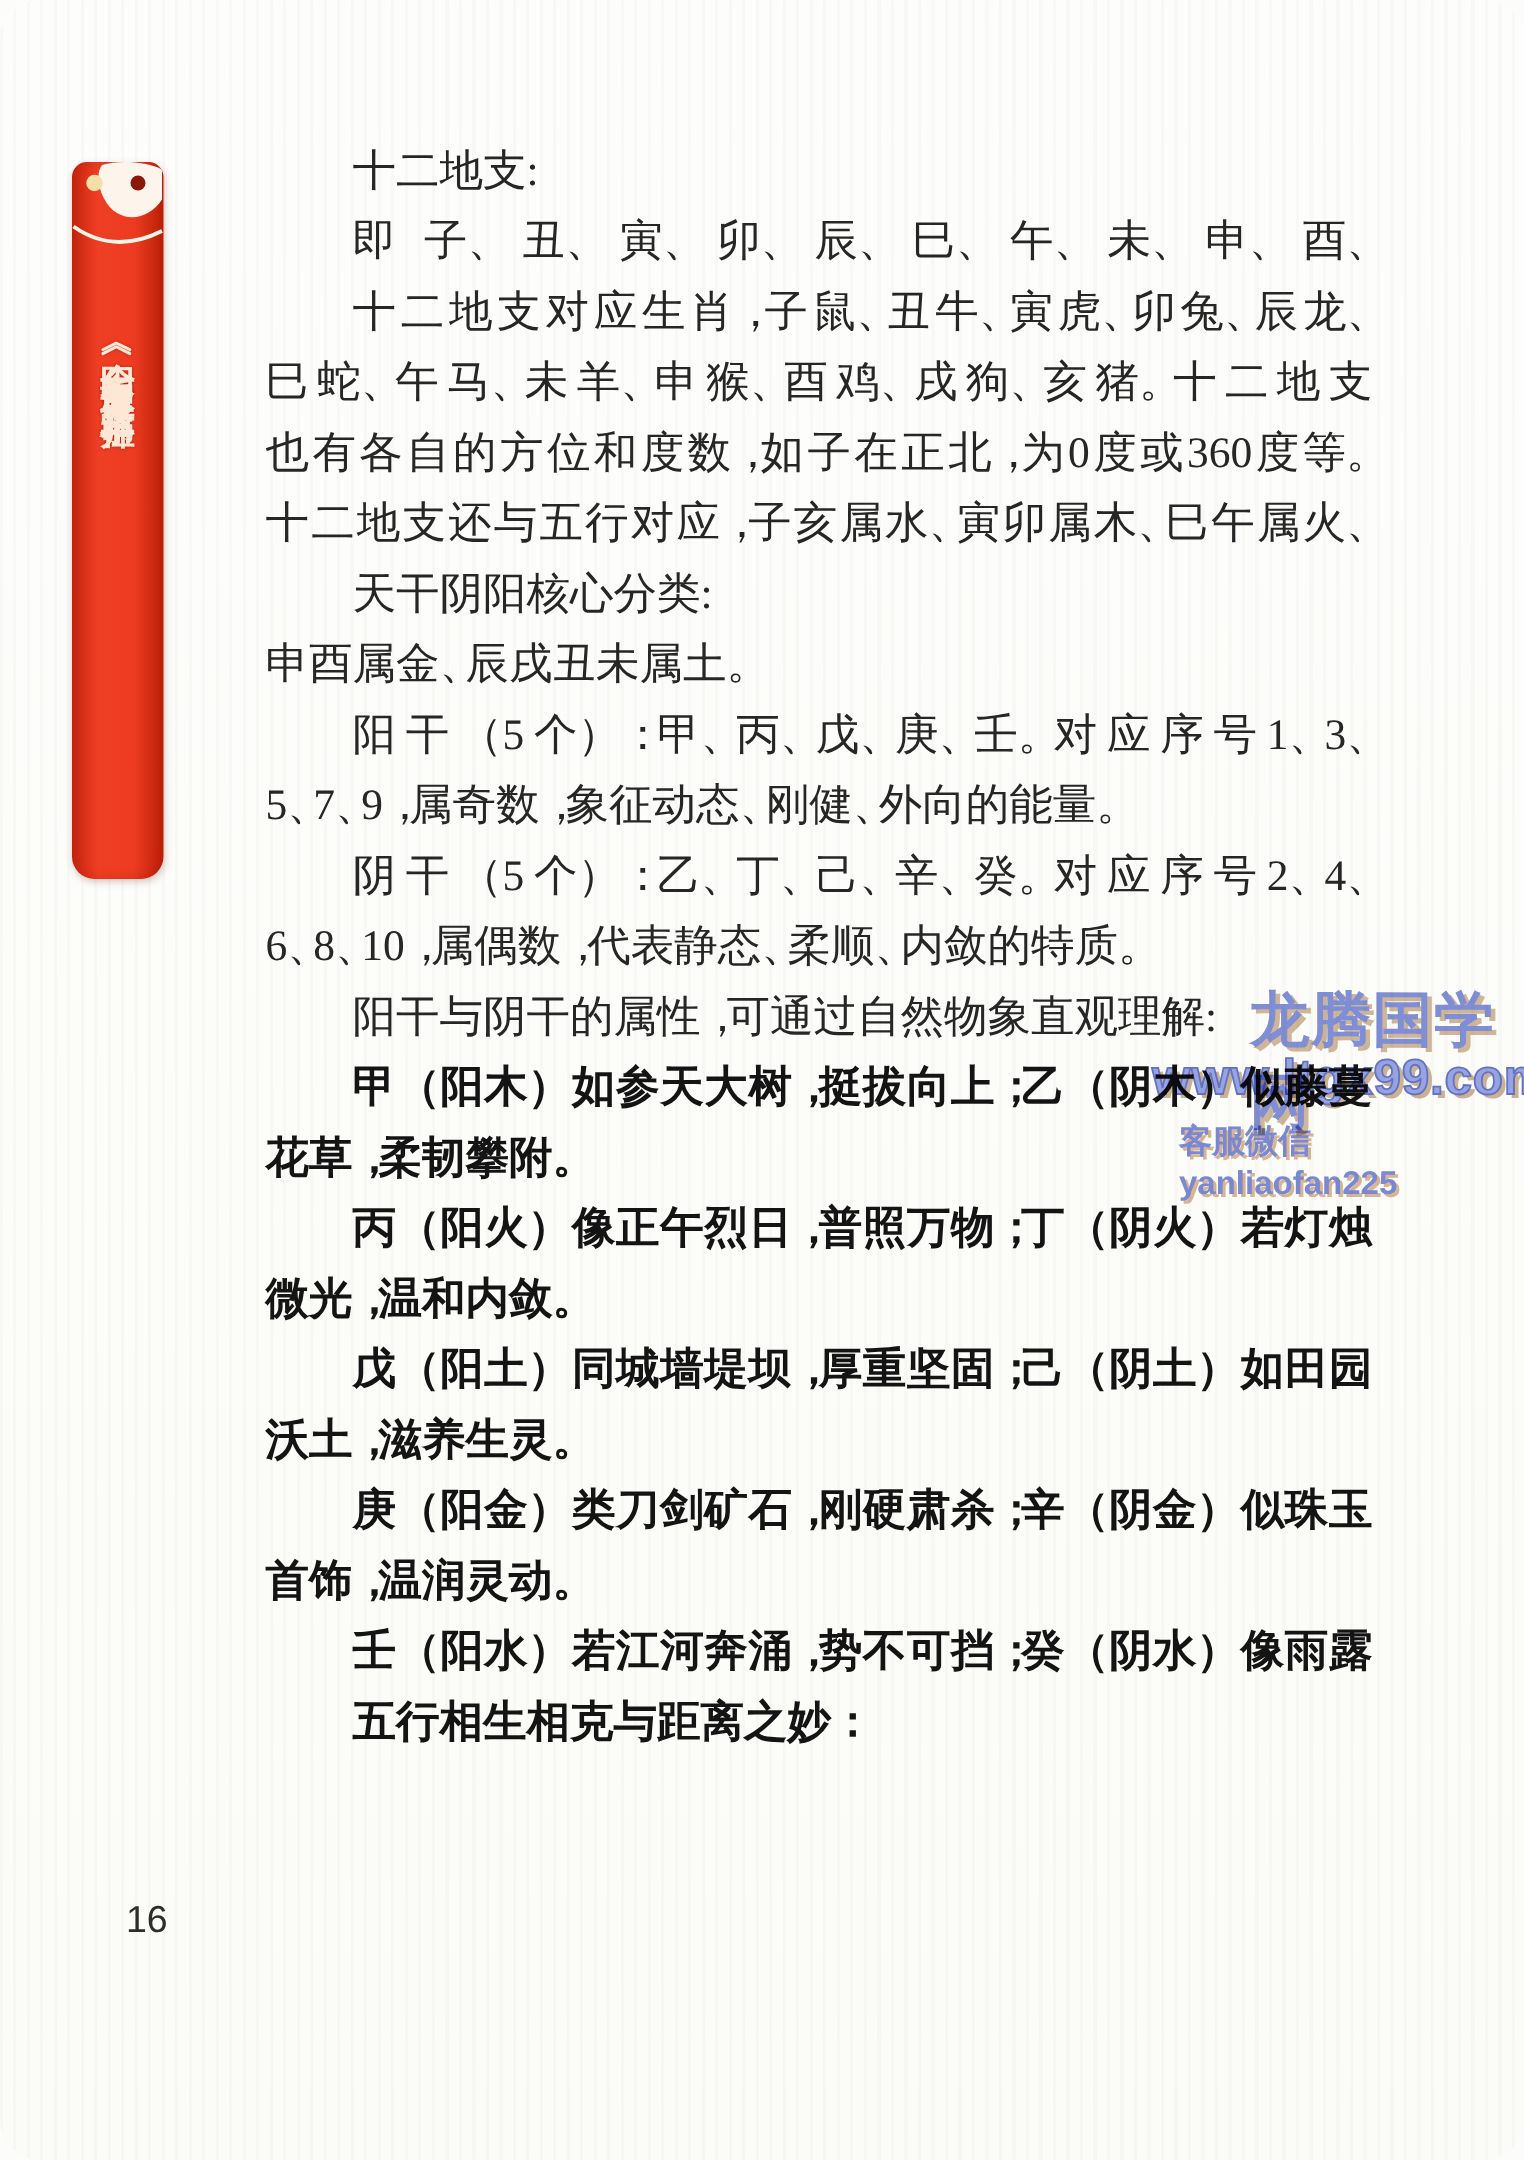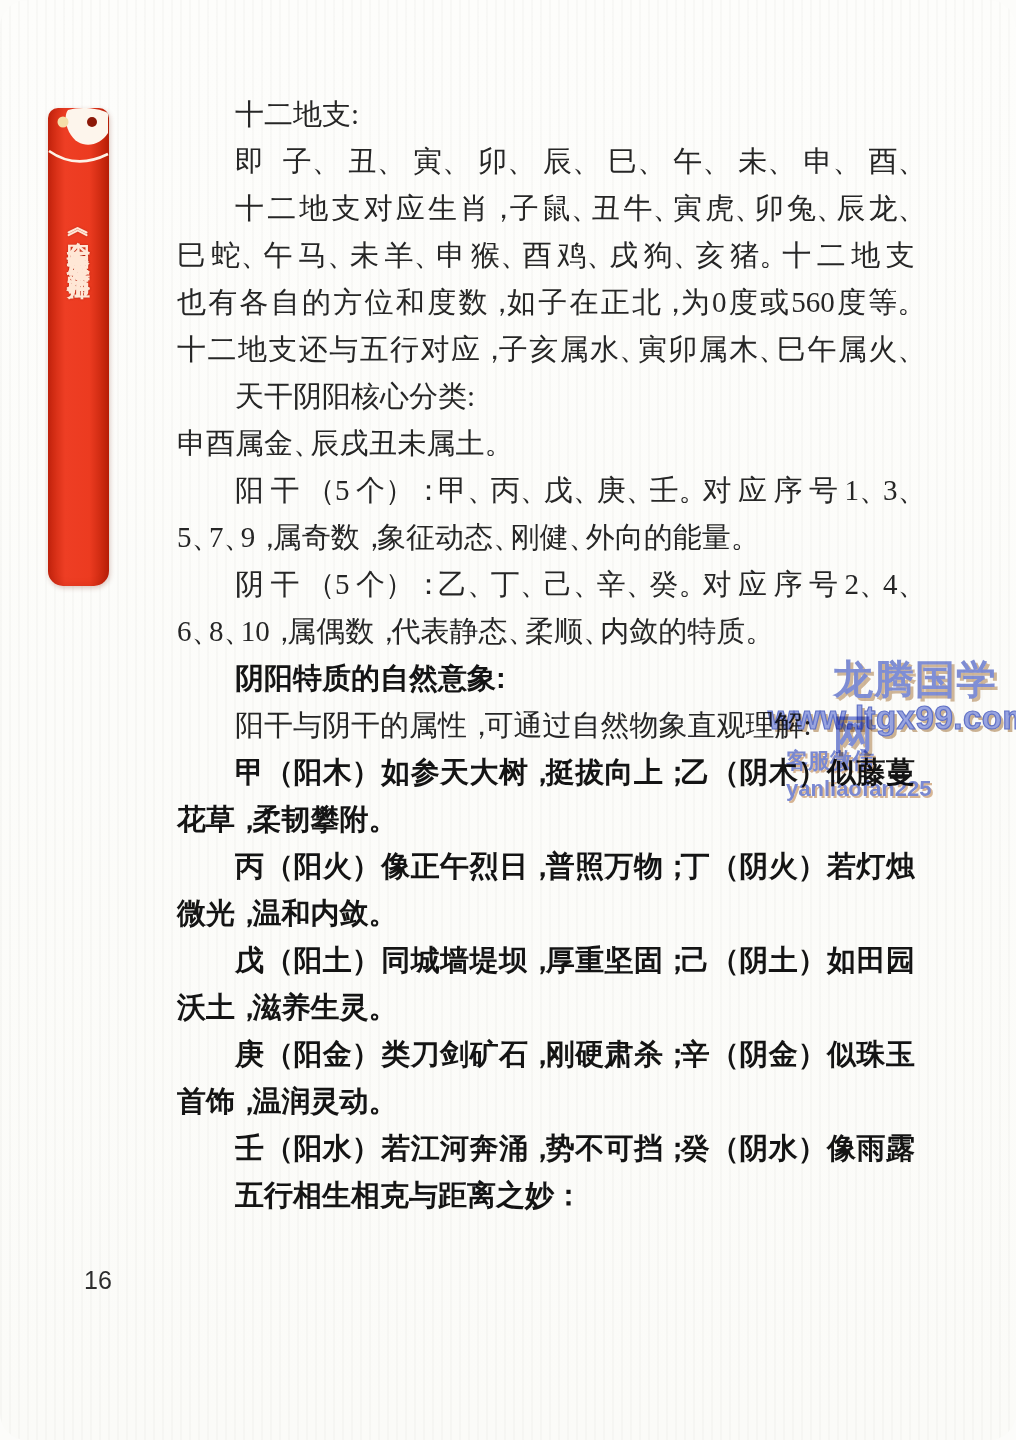--- a/index.html
+++ b/index.html
@@ -143,21 +143,21 @@
         <span>数<span class="p">，</span></span>
         <span>如</span>
         <span>子</span>
         <span>在</span>
         <span>正</span>
         <span>北<span class="p">，</span></span>
         <span>为</span>
         <span>0</span>
         <span>度</span>
         <span>或</span>
-        <span>560</span>
+        <span>360</span>
         <span>度</span>
         <span>等<span class="p">。</span></span>
       </div>
       <div class="line spread">
         <span>十</span>
         <span>二</span>
         <span>地</span>
         <span>支</span>
         <span>还</span>
         <span>与</span>
@@ -209,21 +209,20 @@
         <span>辛<span class="p">、</span></span>
         <span>癸<span class="p">。</span></span>
         <span>对</span>
         <span>应</span>
         <span>序</span>
         <span>号</span>
         <span>2<span class="p">、</span></span>
         <span>4<span class="p">、</span></span>
       </div>
       <div class="line"><span>6<span class="p">、</span></span><span>8<span class="p">、</span></span><span>10<span class="p">，</span></span><span>属</span><span>偶</span><span>数<span class="p">，</span></span><span>代</span><span>表</span><span>静</span><span>态<span class="p">、</span></span><span>柔</span><span>顺<span class="p">、</span></span><span>内</span><span>敛</span><span>的</span><span>特</span><span>质<span class="p">。</span></span></div>
-      <div class="line indent bold sans"><span>阴</span><span>阳</span><span>特</span><span>质</span><span>的</span><span>自</span><span>然</span><span>意</span><span>象:</span></div>
       <div class="line indent"><span>阳</span><span>干</span><span>与</span><span>阴</span><span>干</span><span>的</span><span>属</span><span>性<span class="p">，</span></span><span>可</span><span>通</span><span>过</span><span>自</span><span>然</span><span>物</span><span>象</span><span>直</span><span>观</span><span>理</span><span>解:</span></div>
       <div class="line indent spread bold">
         <span>甲</span>
         <span>（阳</span>
         <span>木）</span>
         <span>如</span>
         <span>参</span>
         <span>天</span>
         <span>大</span>
         <span>树<span class="p">，</span></span>

